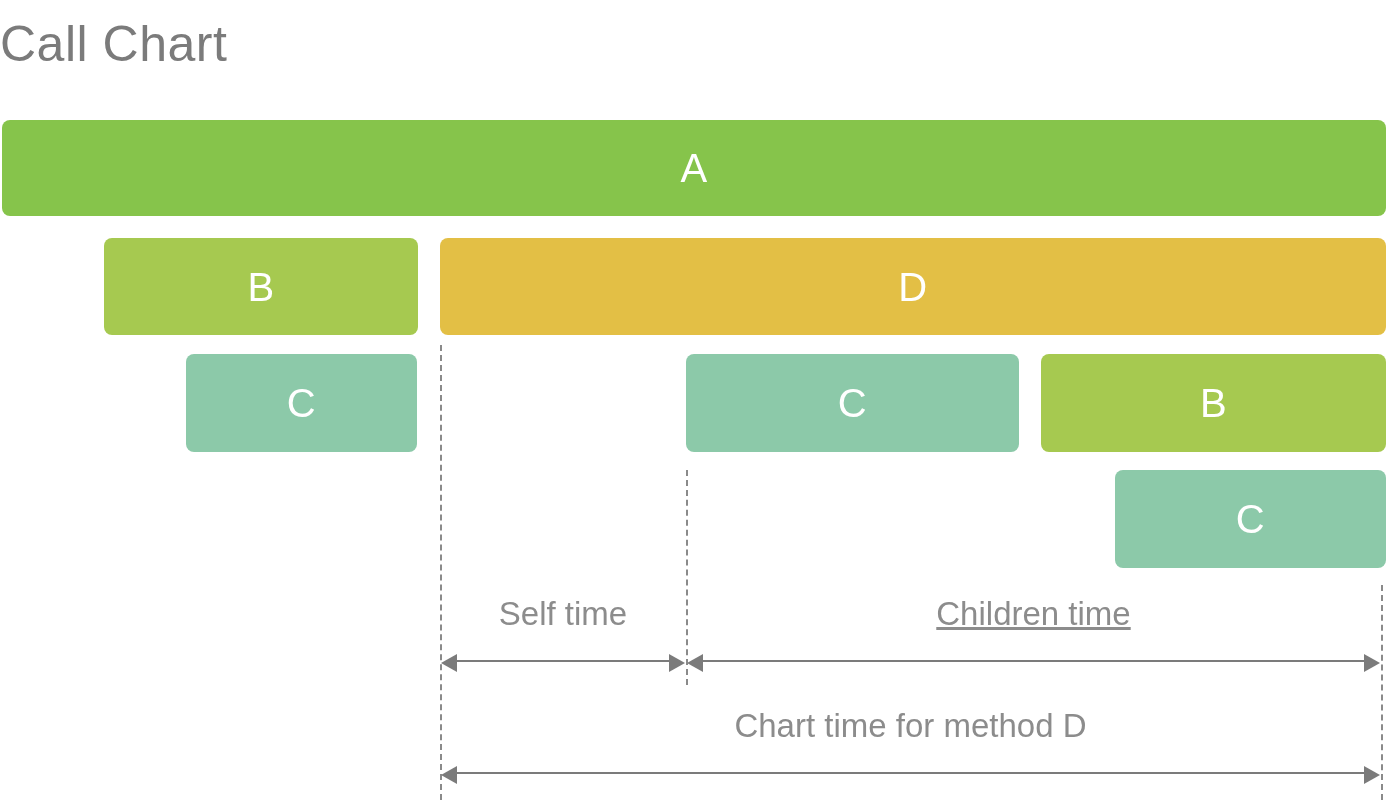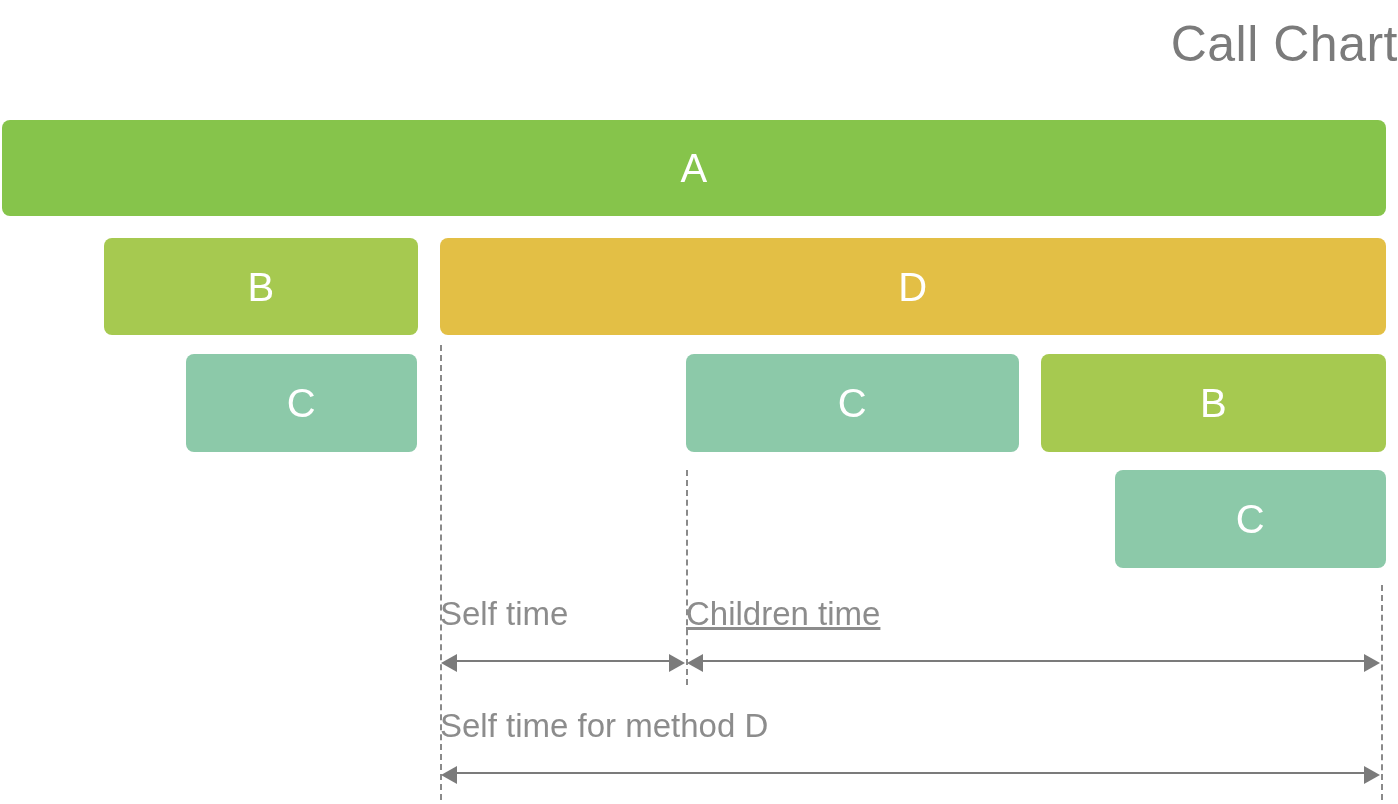--- a/index.html
+++ b/index.html
@@ -16,21 +16,21 @@
     width: 1398px;
     height: 804px;
     background: #ffffff;
     overflow: hidden;
   }
   .chart-title {
     position: absolute;
     left: 0;
     top: 8px;
     width: 1398px;
-    text-align: right;
+    text-align: left;
     font-size: 50px;
     font-weight: 400;
     color: #7b7b7b;
     letter-spacing: 0.5px;
     line-height: 72px;
   }
   .bar {
     position: absolute;
     border-radius: 8px;
     display: flex;
@@ -69,21 +69,21 @@
   .arrow-head.left {
     left: -15px;
     border-right: 16px solid #7b7b7b;
   }
   .arrow-head.right {
     right: -15px;
     border-left: 16px solid #7b7b7b;
   }
   .measure-label {
     position: absolute;
-    text-align: left;
+    text-align: center;
     font-size: 33px;
     font-weight: 400;
     color: #8c8c8c;
     line-height: 38px;
     white-space: nowrap;
     user-select: none;
   }
 </style>
 </head>
 <body>
@@ -129,19 +129,19 @@
     <span class="arrow-head left"></span>
     <span class="arrow-head right"></span>
   </div>
 
   <div class="measure-label" style="left:686px; top:595px; width:695px;text-decoration:underline;">Children time</div>
   <div class="measure" style="left:702px; top:660px; width:663px;">
     <span class="arrow-head left"></span>
     <span class="arrow-head right"></span>
   </div>
 
-  <div class="measure-label" style="left:440px; top:707px; width:941px;">Self time for method D</div>
+  <div class="measure-label" style="left:440px; top:707px; width:941px;">Chart time for method D</div>
   <div class="measure" style="left:456px; top:772px; width:909px;">
     <span class="arrow-head left"></span>
     <span class="arrow-head right"></span>
   </div>
 
 </div>
 
 </body></html>

